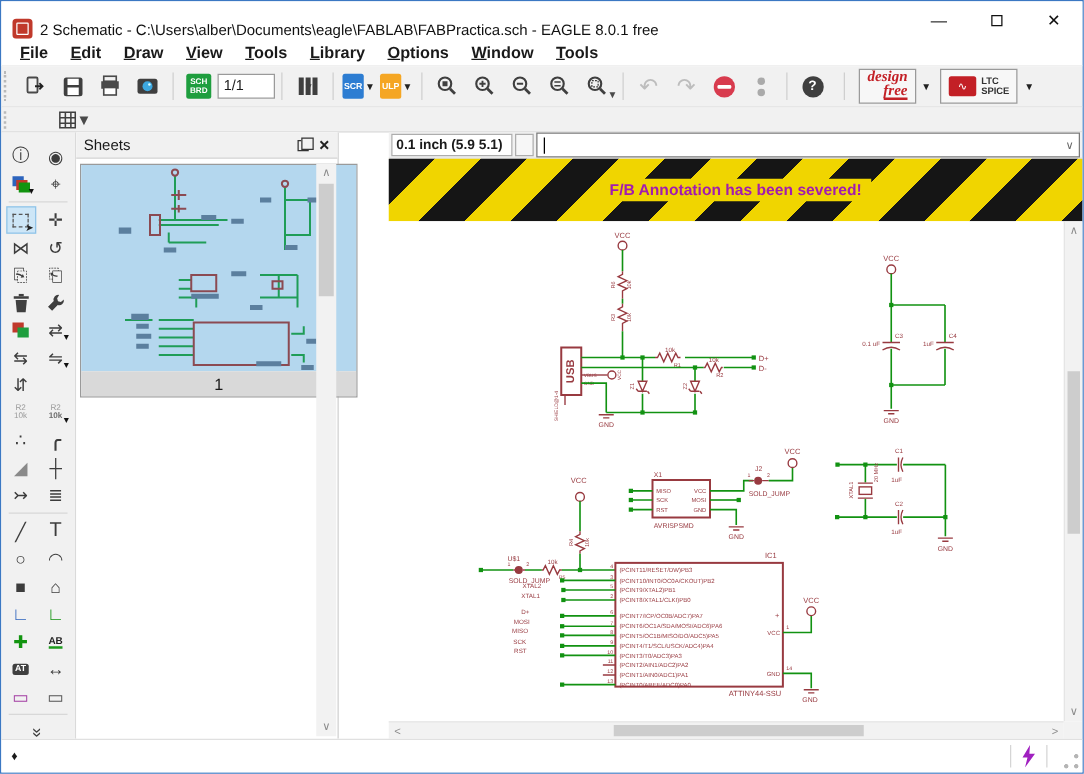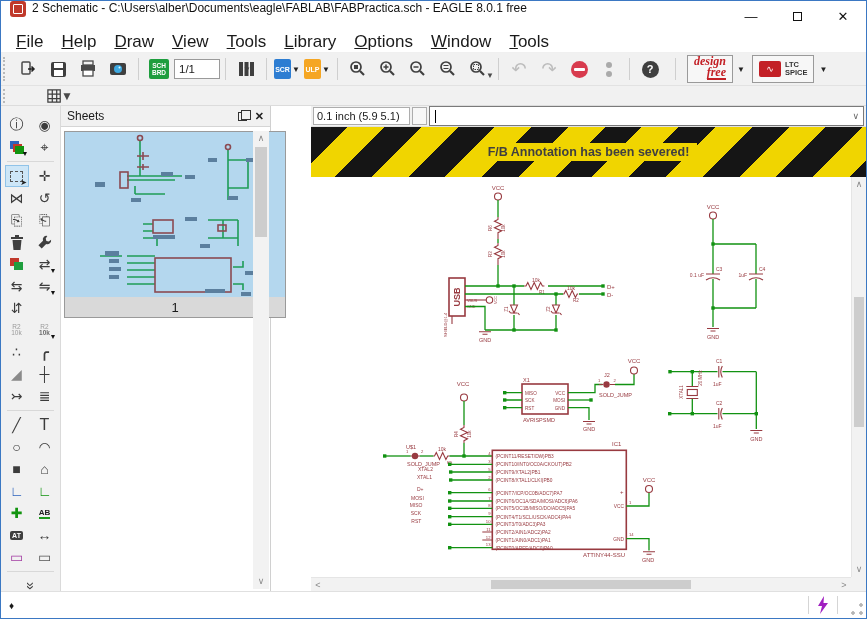--- a/index.html
+++ b/index.html
@@ -1,30 +1,30 @@
 <!DOCTYPE html>
 <html><head>
 <meta charset="utf-8">
 <style>
   * { margin:0; padding:0; box-sizing:border-box; }
   html,body { width:867px; height:619px; overflow:hidden; }
   body { font-family:"Liberation Sans", sans-serif; font-size:12px; color:#1a1a1a; background:#fff; position:relative; border:1px solid #3b78c3; }
 
   
-  .titlebar { position:absolute; top:0; left:0; right:0; height:30px; background:#fff; display:flex; align-items:flex-start; }
+  .titlebar { position:absolute; top:0; left:0; right:0; height:30px; background:#fff; display:flex; align-items:flex-end; }
   .appicon { width:16px; height:16px; margin:0 6px 0 9px; background:#c0392b; border-radius:3px; position:relative; flex:0 0 auto; }
   .appicon:before { content:""; position:absolute; left:3px; top:3px; right:3px; bottom:3px; border:1px solid #fff; border-radius:1px; }
   .title-text { font-size:12px; color:#111; white-space:nowrap; overflow:hidden; }
   .wincontrols { margin-left:auto; display:flex; height:30px; }
   .winbtn { width:46px; height:30px; display:flex; align-items:center; justify-content:center; font-size:13px; color:#111; }
   .maxbox { width:9px; height:9px; border:1px solid #111; display:inline-block; }
 
   
   .menubar { position:absolute; top:30px; left:0; right:0; height:22px; background:#fff; display:flex; align-items:center; padding-left:6px; border-bottom:1px solid #f0f0f0; }
-  .menuitem { padding:2px 9px; font-size:17px; }
+  .menuitem { padding:2px 9px; font-size:13px;font-weight:bold; }
   .menuitem::first-letter { text-decoration:underline; }
 
   
   .tb1 { position:absolute; top:52px; left:0; right:0; height:33px; background:#f1f1f1; border-bottom:1px solid #e2e2e2; display:flex; align-items:center; }
   .tb2 { position:absolute; top:85px; left:0; right:0; height:20px; background:#f1f1f1; border-bottom:1px solid #dcdcdc; display:flex; align-items:center; }
   .grip { width:6px; height:24px; margin:0 4px 0 2px; border-left:2px dotted #b9b9b9; }
   .grip.sm { height:14px; }
   .tbtn { width:26px; height:26px; display:flex; align-items:center; justify-content:center; position:relative; margin:0 2px; color:#4a4a4a; }
   .tbtn svg { display:block; }
   .tsep { width:1px; height:22px; background:#cfcfcf; margin:0 5px; }
@@ -72,27 +72,27 @@
   .sheet-thumbwrap { position:absolute; left:3px; top:25px; width:222px; height:187px; border:1px solid #9a9a9a; }
   .sheet-thumb { width:220px; height:165px; background:#b4d7ee; }
   .sheet-label { width:220px; height:20px; background:#d9d9d9; display:flex; align-items:center; justify-content:center; font-size:13px; }
   .pscroll { position:absolute; right:1px; top:25px; width:16px; bottom:2px; background:#f2f2f2; }
   .arr { color:#8a8a8a; font-size:9px; text-align:center; display:block; height:15px; line-height:15px; }
   .pthumbbar { position:absolute; left:2px; right:2px; top:16px; height:90px; background:#cdcdcd; }
 
   
   .canvascol { position:absolute; left:310px; top:105px; right:0; bottom:27px; }
   .cmdbar { height:21px; background:#f1f1f1; display:flex; align-items:center; padding:0 2px; gap:2px; border-bottom:1px solid #e0e0e0; }
-  .coordbox { width:97px; height:18px; background:#fff; border:1px solid #adadad; font-size:11px; padding:0 3px; display:flex; align-items:center; white-space:nowrap; }
+  .coordbox { width:97px; height:18px; background:#fff; border:1px solid #adadad; font-size:11px; padding:0 3px; display:flex; align-items:center; white-space:nowrap;font-weight:bold; }
   .minibtn { width:15px; height:18px; background:#f7f7f7; border:1px solid #adadad; }
   .cmdinput { flex:1; height:20px; background:#fff; border:1px solid #7a7a7a; display:flex; align-items:center; padding:0 3px; position:relative; }
   .caret { width:1px; height:13px; background:#000; margin-left:2px; }
   .cmdinput .chev { position:absolute; right:4px; color:#666; font-size:9px; }
   .banner { height:50px; background:repeating-linear-gradient(135deg,#151515 0 26px,#f0d500 26px 52px); display:flex; align-items:center; justify-content:center; }
-  .bannertext { background:#f0d500; color:#404040; font-weight:bold; font-size:12.5px; padding:2px 8px; }
+  .bannertext { background:#f0d500; color:#a21caf; font-weight:bold; font-size:12.5px; padding:2px 8px; }
   .drawwrap { position:absolute; left:0; right:15px; top:71px; bottom:14px; background:#fff; }
   .vscroll { position:absolute; right:0; top:71px; bottom:14px; width:15px; background:#f2f2f2; border-left:1px solid #e5e5e5; }
   .vthumb { position:absolute; left:2px; right:2px; top:120px; height:130px; background:#cdcdcd; }
   .hscroll { position:absolute; left:0; right:15px; bottom:0; height:14px; background:#f2f2f2; border-top:1px solid #e5e5e5; display:flex; align-items:center; }
   .hthumb { position:absolute; left:180px; width:200px; top:2px; bottom:2px; background:#cdcdcd; }
   .harr { color:#8a8a8a; font-size:9px; width:14px; text-align:center; }
   .corner { position:absolute; right:0; bottom:0; width:15px; height:14px; background:#f2f2f2; }
 
   
   .statusbar { position:absolute; left:0; right:0; bottom:0; height:27px; background:#fff; border-top:1px solid #e0e0e0; display:flex; align-items:center; font-size:12px; padding-left:8px; }
@@ -121,21 +121,21 @@
     <span class="winbtn">—</span>
     <span class="winbtn">
         <span class="maxbox"></span>
       </span>
     <span class="winbtn">✕</span>
   </div>
 </div>
 
 <div class="menubar">
   <span class="menuitem">File</span>
-  <span class="menuitem">Help</span>
+  <span class="menuitem">Edit</span>
   <span class="menuitem">Draw</span>
   <span class="menuitem">View</span>
   <span class="menuitem">Tools</span>
   <span class="menuitem">Library</span>
   <span class="menuitem">Options</span>
   <span class="menuitem">Window</span>
   <span class="menuitem">Tools</span>
 </div>
 
 <div class="tb1">

